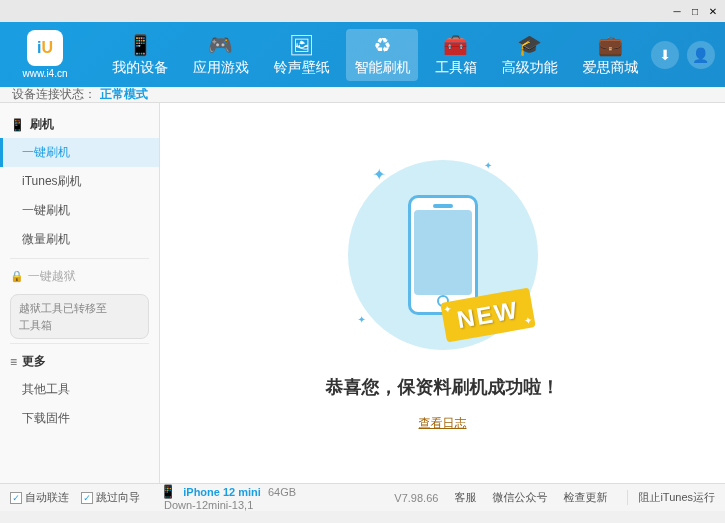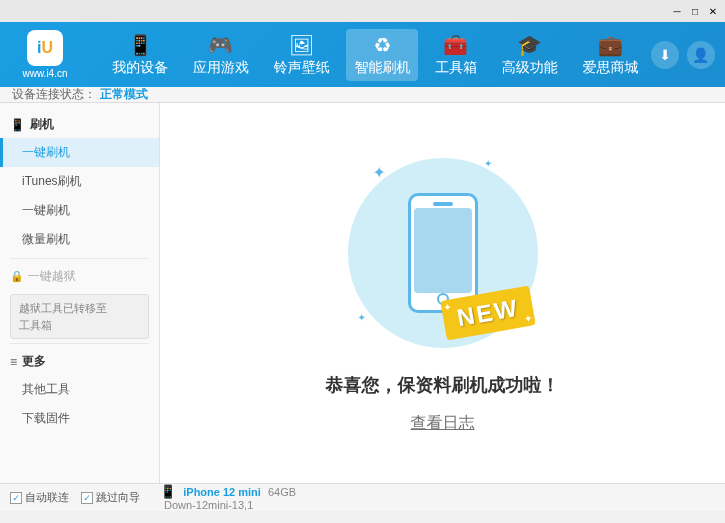--- a/index.html
+++ b/index.html
@@ -113,21 +113,21 @@
     .sidebar-locked {
       display: flex; align-items: center;
       padding: 5px 10px;
       font-size: 12px; color: #aaa;
     }
     .sidebar-locked .icon { margin-right: 4px; font-size: 11px; }
     .sidebar-info-box {
       margin: 4px 10px;
       background: #f0f0f0;
       border: 1px solid #ddd;
-      border-radius: 3px;
+      border-radius: 8px;
       padding: 5px 8px;
       font-size: 11px; color: #888;
       line-height: 1.5;
     }
     .sidebar-more-title {
       display: flex; align-items: center;
       padding: 5px 10px;
       font-size: 12px; color: #333; font-weight: bold;
     }
     .sidebar-more-title .icon { margin-right: 5px; color: #666; }
@@ -215,21 +215,21 @@
     .confirm-btn {
       width: 100px; height: 30px;
       background: #fff;
       border: 1px solid #ccc;
       border-radius: 4px;
       font-size: 12px; color: #555; cursor: pointer;
       display: flex; align-items: center; justify-content: center;
       margin-bottom: 8px;
     }
     .show-log-link {
-      font-size: 16px; color: #737373; cursor: pointer; text-decoration: underline;
+      font-size: 12px; color: #a16207; cursor: pointer; text-decoration: underline;
     }
 
     
     .bottom-bar {
       height: 28px;
       background: #f5f5f5;
       border-top: 1px solid #ddd;
       display: flex; align-items: center;
       padding: 0 10px;
       font-size: 11px; color: #555;
@@ -388,13 +388,20 @@
       <div class="checkbox-box">✓</div>
       <span>跳过向导</span>
     </label>
     <div class="device-info">
       <span style="color:#1a9ee2;font-size:13px;margin-right:4px;">📱</span>
       <span class="device-name">iPhone 12 mini</span>
       <span style="margin-left:4px;color:#888;">64GB</span>
       <span style="margin-left:4px;color:#888;display:block;">Down-12mini-13,1</span>
     </div>
   </div>
+  <div class="bottom-right">
+    <span class="version-text">V7.98.66</span>
+    <span class="bottom-link">客服</span>
+    <span class="bottom-link">微信公众号</span>
+    <span class="bottom-link">检查更新</span>
+    <span class="bottom-link stop-itunes">阻止iTunes运行</span>
+  </div>
 </div>
 
 </body></html>

